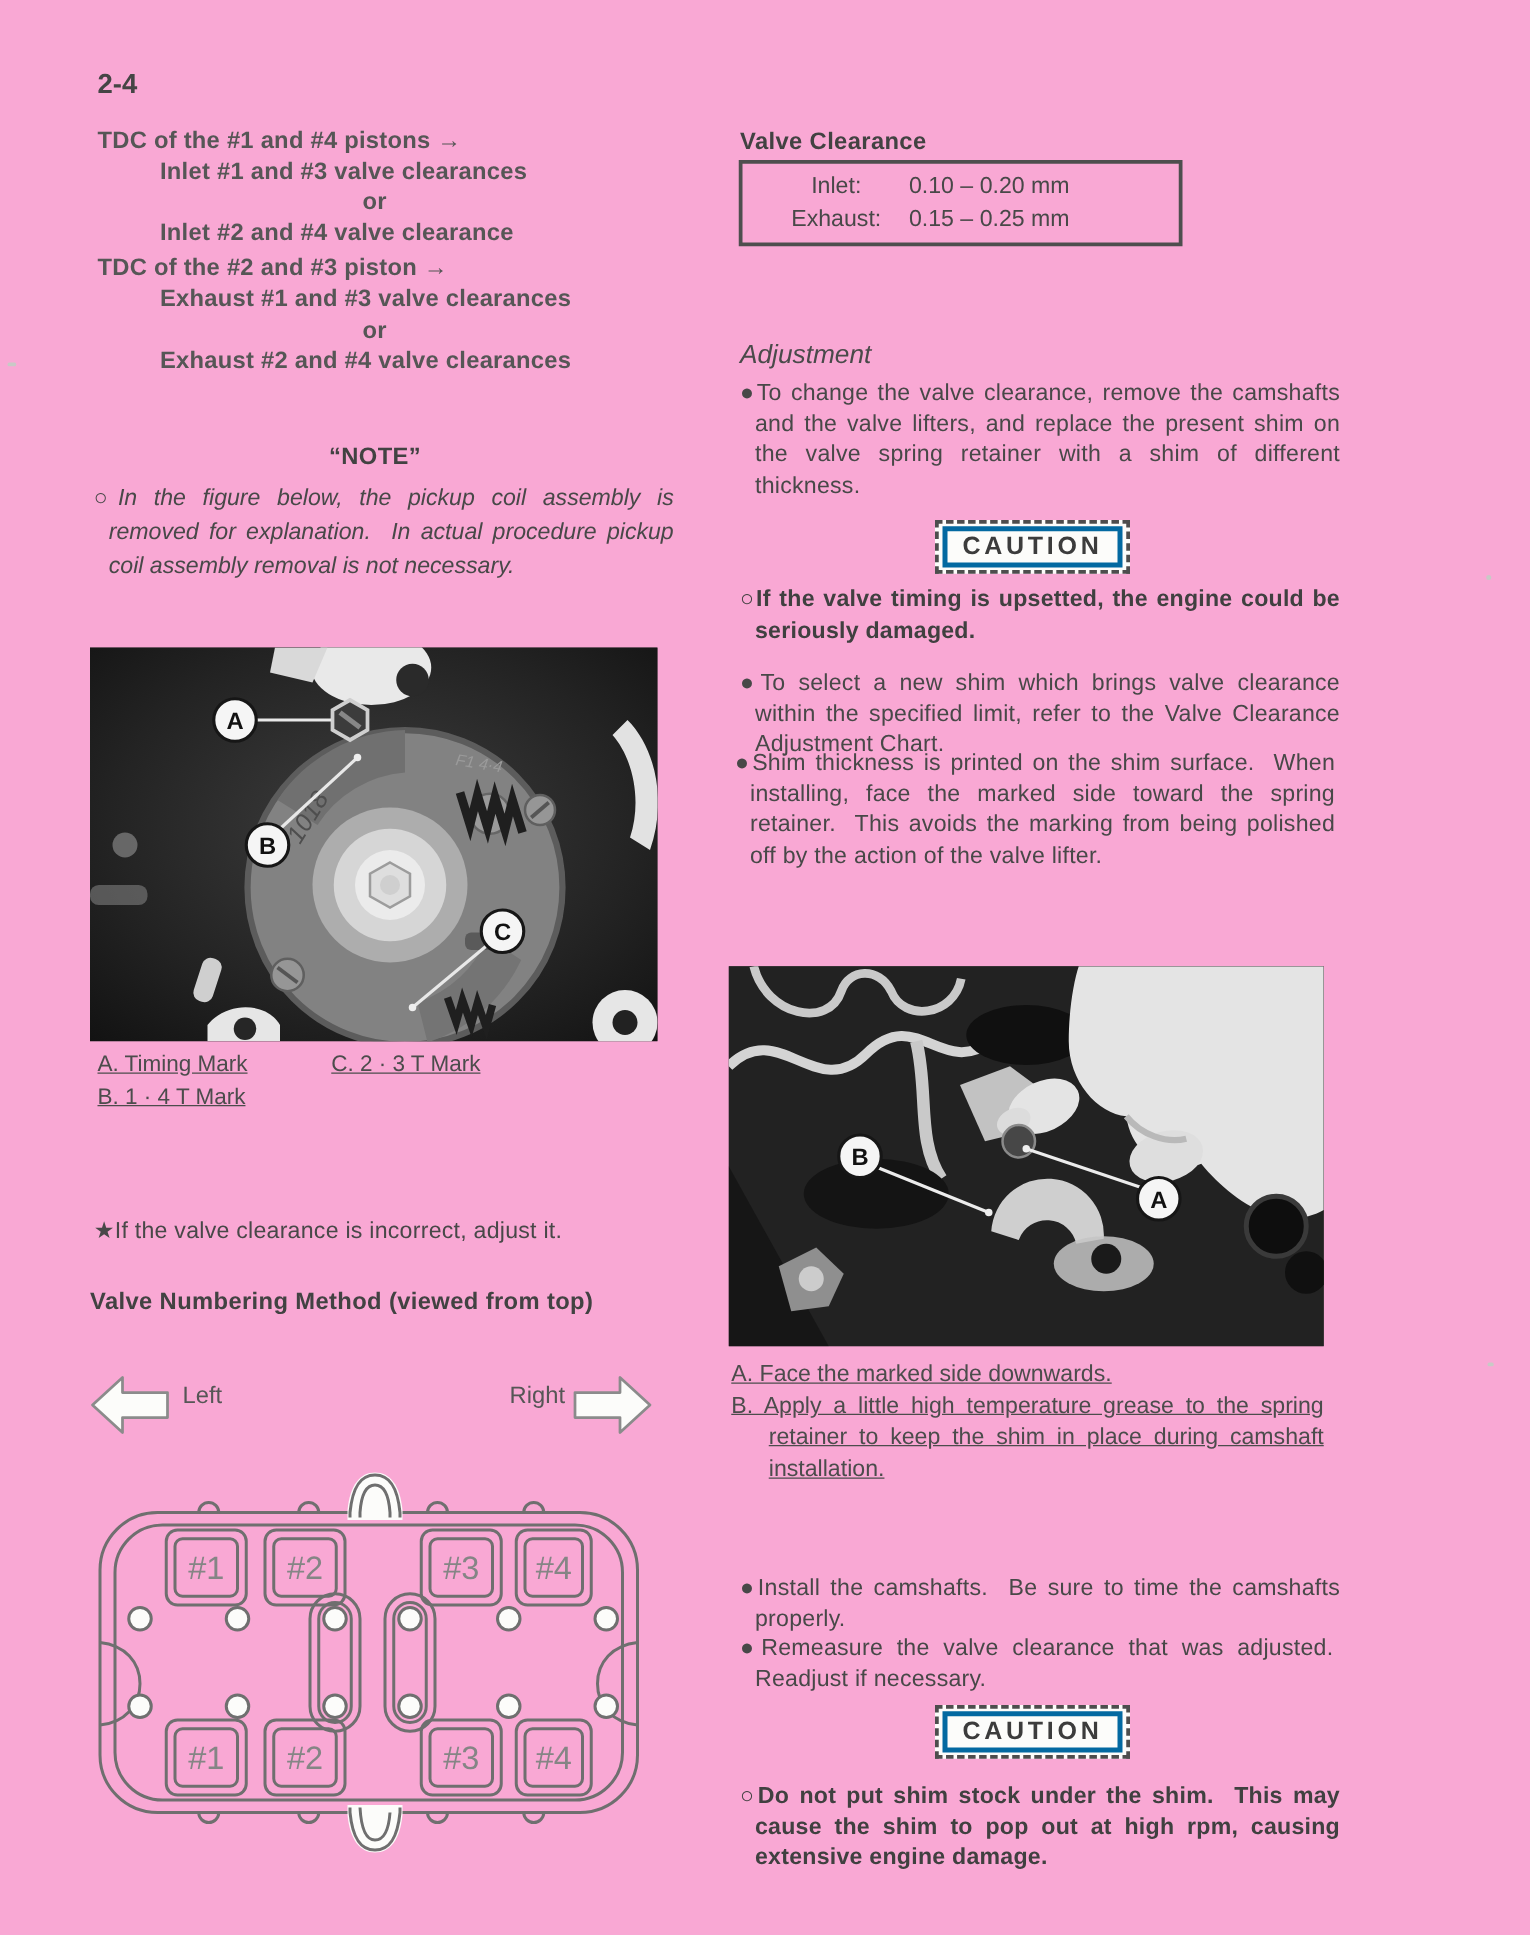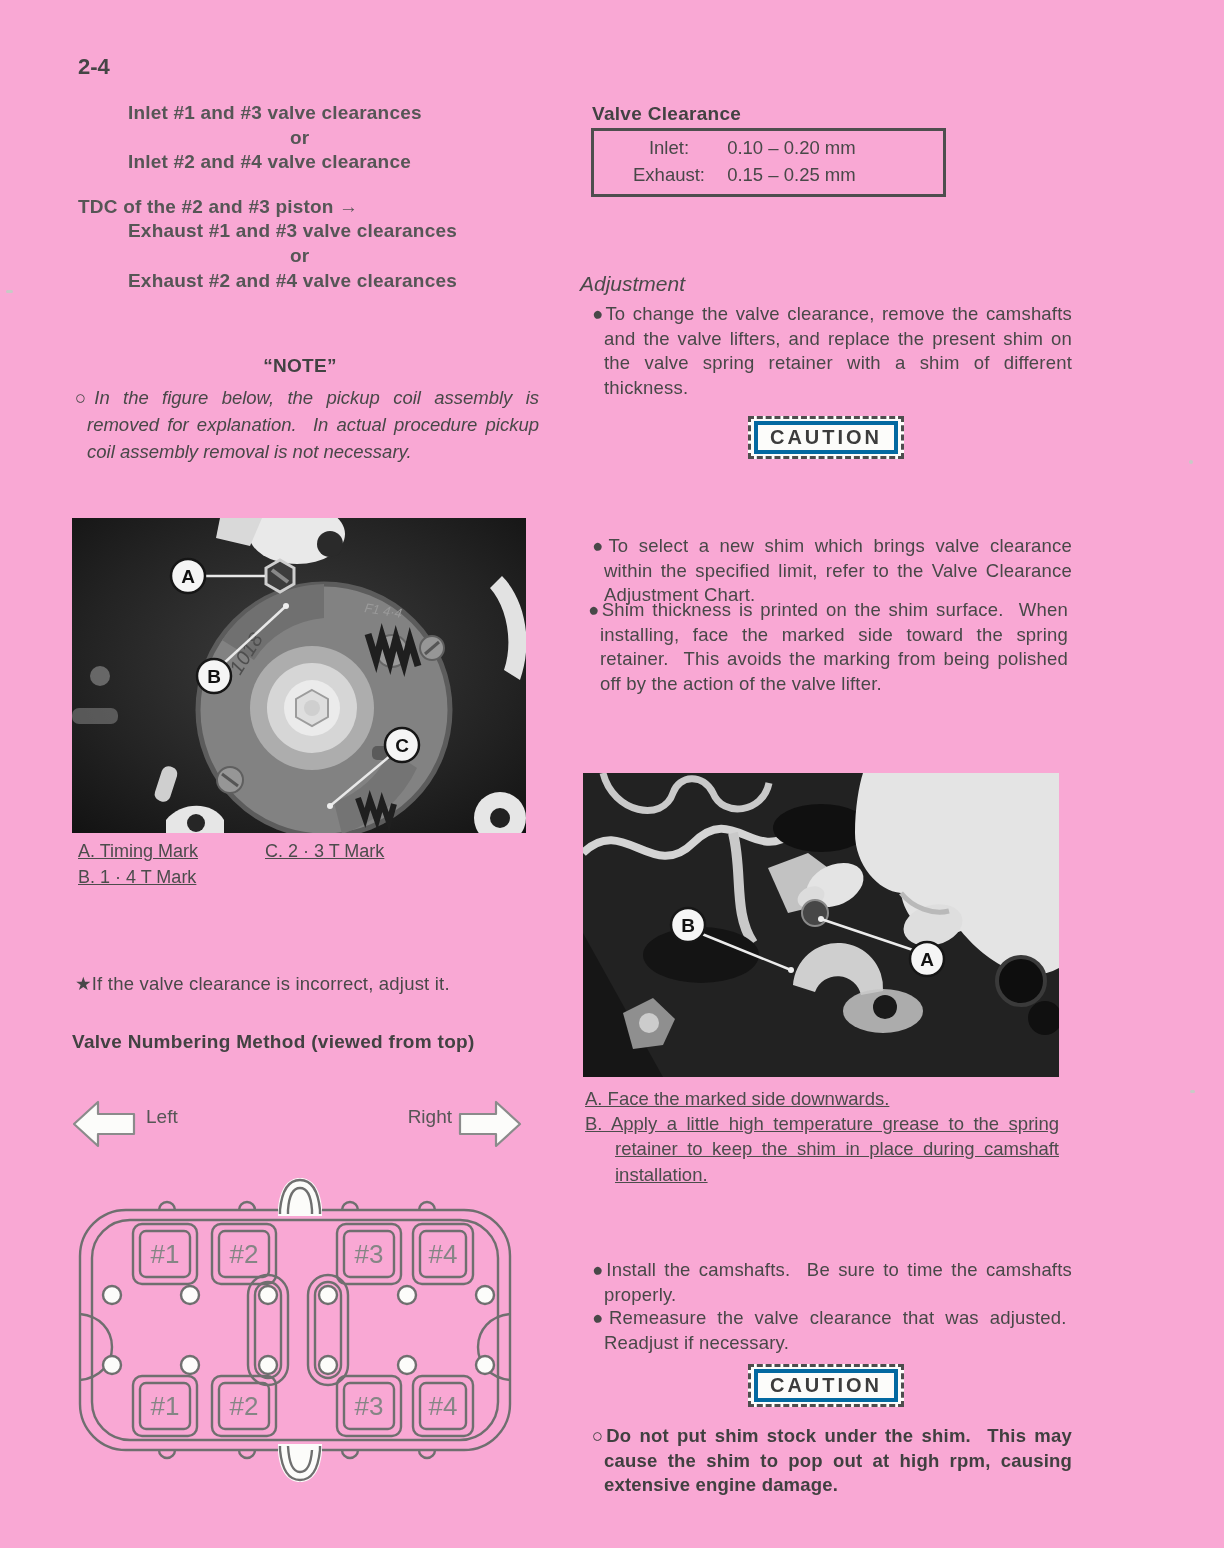--- a/index.html
+++ b/index.html
@@ -31,24 +31,25 @@
 
 <div id="page">
 
   <div class="abs speck" style="left:6px;top:290px;width:7px;height:3px;"></div>
   <div class="abs speck" style="left:1189px;top:460px;width:4px;height:4px;"></div>
   <div class="abs speck" style="left:1190px;top:1090px;width:5px;height:3px;"></div>
 
   <div class="abs" style="left:78px;top:54px;font-size:22px;font-weight:700;color:#454545;">2-4</div>
 
   <div class="abs tdc" style="left:78px;top:101px;width:448px;">
+    <div>TDC of the #1 and #4 pistons →</div>
     <div class="ind1">Inlet #1 and #3 valve clearances</div>
     <div class="ind2">or</div>
     <div class="ind1">Inlet #2 and #4 valve clearance</div>
-    <div style="margin-top:20px;">TDC of the #2 and #3 piston →</div>
+    <div style="margin-top:4px;">TDC of the #2 and #3 piston →</div>
     <div class="ind1">Exhaust #1 and #3 valve clearances</div>
     <div class="ind2">or</div>
     <div class="ind1">Exhaust #2 and #4 valve clearances</div>
   </div>
 
   <div class="abs h center" style="left:75px;top:355px;width:450px;">“NOTE”</div>
   <div class="abs italic just hang" style="left:75px;top:384px;width:452px;font-size:18.5px;line-height:27.2px;">○In the figure below, the pickup coil assembly is removed for explanation.&nbsp; In actual procedure pickup coil assembly removal is not necessary.</div>
 
   <div class="abs photo" style="left:72px;top:518px;width:454px;height:315px;">
     <svg width="454" height="315" viewBox="0 0 454 315">
@@ -216,28 +217,29 @@
     <div class="vc-row">
       <span class="vc-label">Inlet:</span>
       <span>0.10 – 0.20 mm</span>
     </div>
     <div class="vc-row">
       <span class="vc-label">Exhaust:</span>
       <span>0.15 – 0.25 mm</span>
     </div>
   </div>
 
-  <div class="abs italic" style="left:580px;top:272px;font-size:21px;color:#4a4a4a;">Adjustment</div>
+  <div class="abs italic" style="left:592px;top:272px;font-size:21px;color:#4a4a4a;">Adjustment</div>
 
   <div class="abs body-text just hang" style="left:592px;top:302px;width:468px;">●To change the valve clearance, remove the camshafts and the valve lifters, and replace the present shim on the valve spring retainer with a shim of different thickness.</div>
 
   <div class="abs center" style="left:592px;top:416px;width:468px;">
     <span class="caution-box"><span class="caution-inner">CAUTION</span></span>
   </div>
 
+  <div class="abs body-text just hang b" style="left:592px;top:467px;width:468px;">○If the valve timing is upsetted, the engine could be seriously damaged.</div>
 
   <div class="abs body-text just hang" style="left:592px;top:534px;width:468px;">●To select a new shim which brings valve clearance within the specified limit, refer to the Valve Clearance Adjustment Chart.</div>
 
   <div class="abs body-text just hang" style="left:588px;top:598px;width:468px;">●Shim thickness is printed on the shim surface.&nbsp; When installing, face the marked side toward the spring retainer.&nbsp; This avoids the marking from being polished off by the action of the valve lifter.</div>
 
   <div class="abs photo" style="left:583px;top:773px;width:476px;height:304px;">
     <svg width="476" height="304" viewBox="0 0 476 304">
       <rect width="476" height="304" fill="#222"></rect>
       <g>
         <path d="M0,80 C40,40 70,110 110,70 C150,30 170,90 210,60" stroke="#d4d4d4" stroke-width="8" fill="none"></path>

